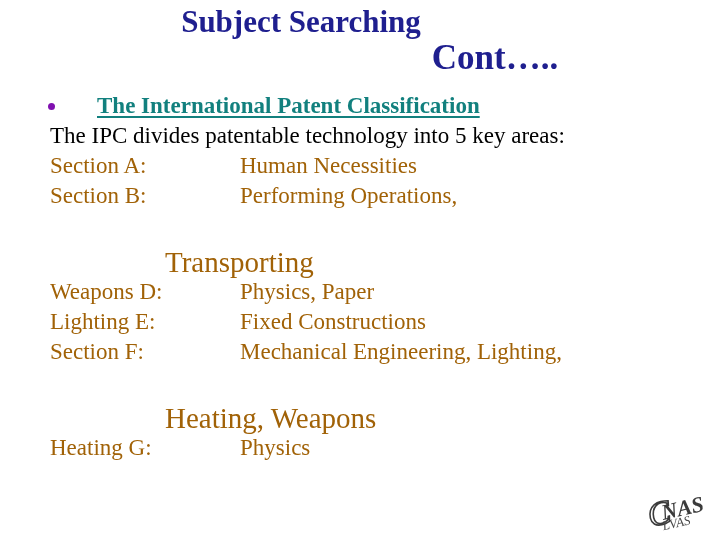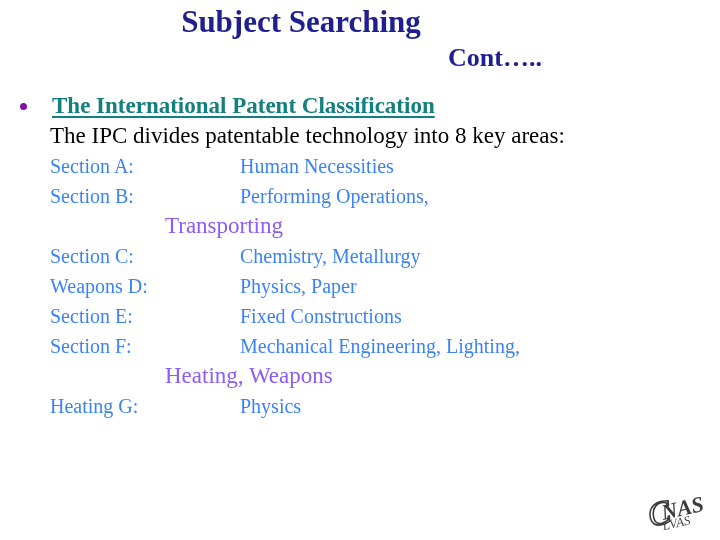--- a/index.html
+++ b/index.html
@@ -32,40 +32,41 @@
     font-weight: bold;
     color: #1f1f8f;
     line-height: 36px;
     letter-spacing: 0px;
     white-space: nowrap;
     padding-right: 130px;
     padding-left: 12px;
   }
   .title-line-2 {
     text-align: center;
-    font-size: 26px;
+    font-size: 35px;
     font-weight: bold;
     color: #1f1f8f;
     line-height: 36px;
     white-space: nowrap;
     padding-left: 270px;
   }
 
   
   #body-block {
     position: absolute;
     left: 0;
     top: 91px;
     width: 720px;
   }
 
   .bullet-row {
     position: relative;
-    padding-left: 52px;
+    padding-left: 69px;
     height: 30px;
+    margin-left: 28px;
   }
   .bullet-dot {
     position: absolute;
     left: 20px;
     top: 12px;
     width: 7px;
     height: 7px;
     border-radius: 50%;
     background: #8010b0;
   }
@@ -88,39 +89,40 @@
   }
 
   .section-list {
     margin: 0;
     padding: 0;
     list-style: none;
   }
   .section-line {
     height: 30px;
     line-height: 30px;
-    font-size: 20px;
-    color: #3b82f6;
+    font-size: 23px;
+    color: #a16207;
     white-space: nowrap;
     padding-left: 50px;
   }
   .section-line .sec-label {
     display: inline-block;
     width: 190px;
   }
   .section-line .sec-value {
     display: inline-block;
   }
   .wrap-line {
     height: 30px;
     line-height: 30px;
-    font-size: 23px;
-    color: #8b5cf6;
+    font-size: 29px;
+    color: #a16207;
     white-space: nowrap;
     padding-left: 165px;
+    margin-top: 36px;
   }
 
   
   #logo-watermark {
     position: absolute;
     right: 5px;
     bottom: 6px;
     width: 70px;
     height: 52px;
     opacity: 0.92;
@@ -139,43 +141,40 @@
     <div class="title-line-2">Cont…..</div>
   </div>
 
   <div id="body-block">
 
     <div class="bullet-row">
       <span class="bullet-dot"></span>
       <span class="bullet-heading">The International Patent Classification</span>
     </div>
 
-    <div class="intro-line">The IPC divides patentable technology into 8 key areas:</div>
+    <div class="intro-line">The IPC divides patentable technology into 5 key areas:</div>
 
     <ul class="section-list">
 
       <li class="section-line">
         <span class="sec-label">Section A:</span><span class="sec-value">Human Necessities</span>
       </li>
 
       <li class="section-line">
         <span class="sec-label">Section B:</span><span class="sec-value">Performing Operations,</span>
       </li>
       <li class="wrap-line">Transporting</li>
 
-      <li class="section-line">
-        <span class="sec-label">Section C:</span><span class="sec-value">Chemistry, Metallurgy</span>
-      </li>
 
       <li class="section-line">
         <span class="sec-label">Weapons D:</span><span class="sec-value">Physics, Paper</span>
       </li>
 
       <li class="section-line">
-        <span class="sec-label">Section E:</span><span class="sec-value">Fixed Constructions</span>
+        <span class="sec-label">Lighting E:</span><span class="sec-value">Fixed Constructions</span>
       </li>
 
       <li class="section-line">
         <span class="sec-label">Section F:</span><span class="sec-value">Mechanical Engineering, Lighting,</span>
       </li>
       <li class="wrap-line">Heating, Weapons</li>
 
       <li class="section-line">
         <span class="sec-label">Heating G:</span><span class="sec-value">Physics</span>
       </li>

